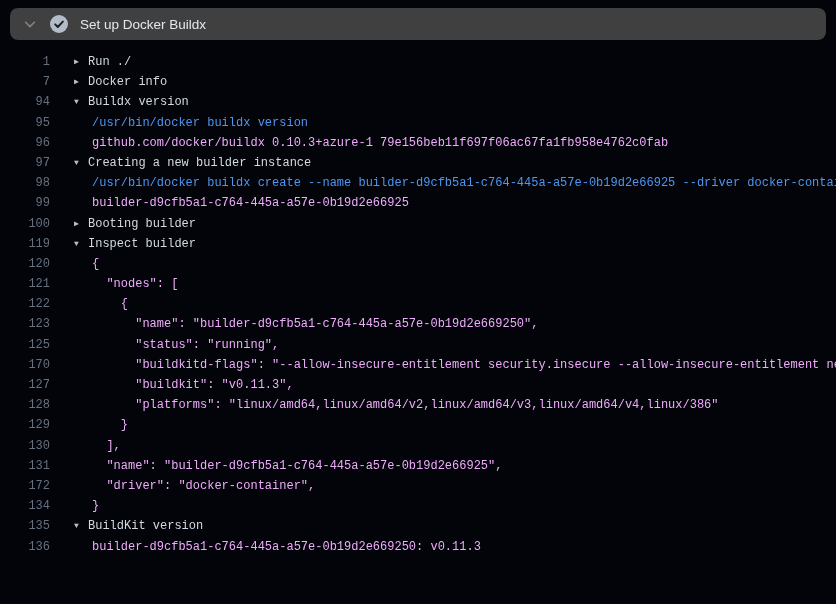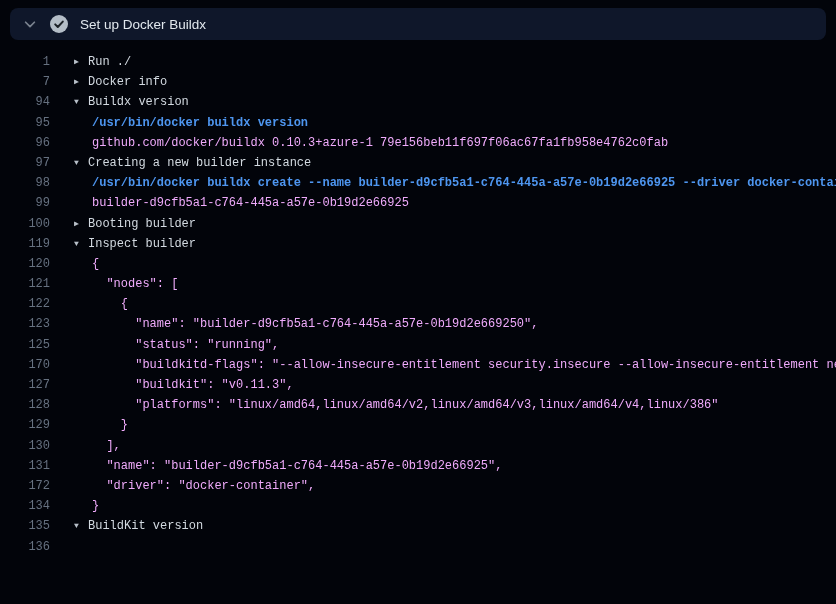--- a/index.html
+++ b/index.html
@@ -4,21 +4,21 @@
 <style>
   * { margin:0; padding:0; box-sizing:border-box; }
   html,body { width:836px; height:604px; overflow:hidden; }
   body {
     background:#02040a;
     font-family:"Liberation Sans", sans-serif;
   }
   .step-header {
     margin:8px 10px 0 10px;
     height:28px;
-    background:#0f172a;
+    background:#404040;
     border-radius:8px;
     display:flex;
     align-items:center;
     padding:16px 12px;
     cursor:pointer;
   }
   .chev { width:16px; height:16px; display:flex; align-items:center; justify-content:center; }
   .status { margin-left:12px; width:18px; height:18px; display:flex; align-items:center; justify-content:center; }
   .step-title {
     margin-left:12px;
@@ -52,21 +52,21 @@
   .arrow {
     display:inline-block;
     width:14px;
     font-size:8px;
     color:#b8c0c9;
     vertical-align:1px;
   }
   .row.command .body {
     padding-left:18px;
     color:#4e96f0;
-    font-weight:bold;
+    font-weight:normal;
   }
   .row.output .body {
     padding-left:18px;
     color:#f0abfc;
   }
 </style>
 </head>
 <body>
 
 <div class="step-header">
@@ -102,14 +102,14 @@
     <div class="row output"><span class="num">125</span><span class="body">      "status": "running",</span></div>
     <div class="row output"><span class="num">170</span><span class="body">      "buildkitd-flags": "--allow-insecure-entitlement security.insecure --allow-insecure-entitlement network</span></div>
     <div class="row output"><span class="num">127</span><span class="body">      "buildkit": "v0.11.3",</span></div>
     <div class="row output"><span class="num">128</span><span class="body">      "platforms": "linux/amd64,linux/amd64/v2,linux/amd64/v3,linux/amd64/v4,linux/386"</span></div>
     <div class="row output"><span class="num">129</span><span class="body">    }</span></div>
     <div class="row output"><span class="num">130</span><span class="body">  ],</span></div>
     <div class="row output"><span class="num">131</span><span class="body">  "name": "builder-d9cfb5a1-c764-445a-a57e-0b19d2e66925",</span></div>
     <div class="row output"><span class="num">172</span><span class="body">  "driver": "docker-container",</span></div>
     <div class="row output"><span class="num">134</span><span class="body">}</span></div>
     <div class="row group"><span class="num">135</span><span class="body"><span class="arrow">▼</span><span>BuildKit version</span></span></div>
-    <div class="row output"><span class="num">136</span></div>
+    <div class="row output"><span class="num">136</span><span class="body">builder-d9cfb5a1-c764-445a-a57e-0b19d2e669250: v0.11.3</span></div>
   </div>
 
 </body></html>

